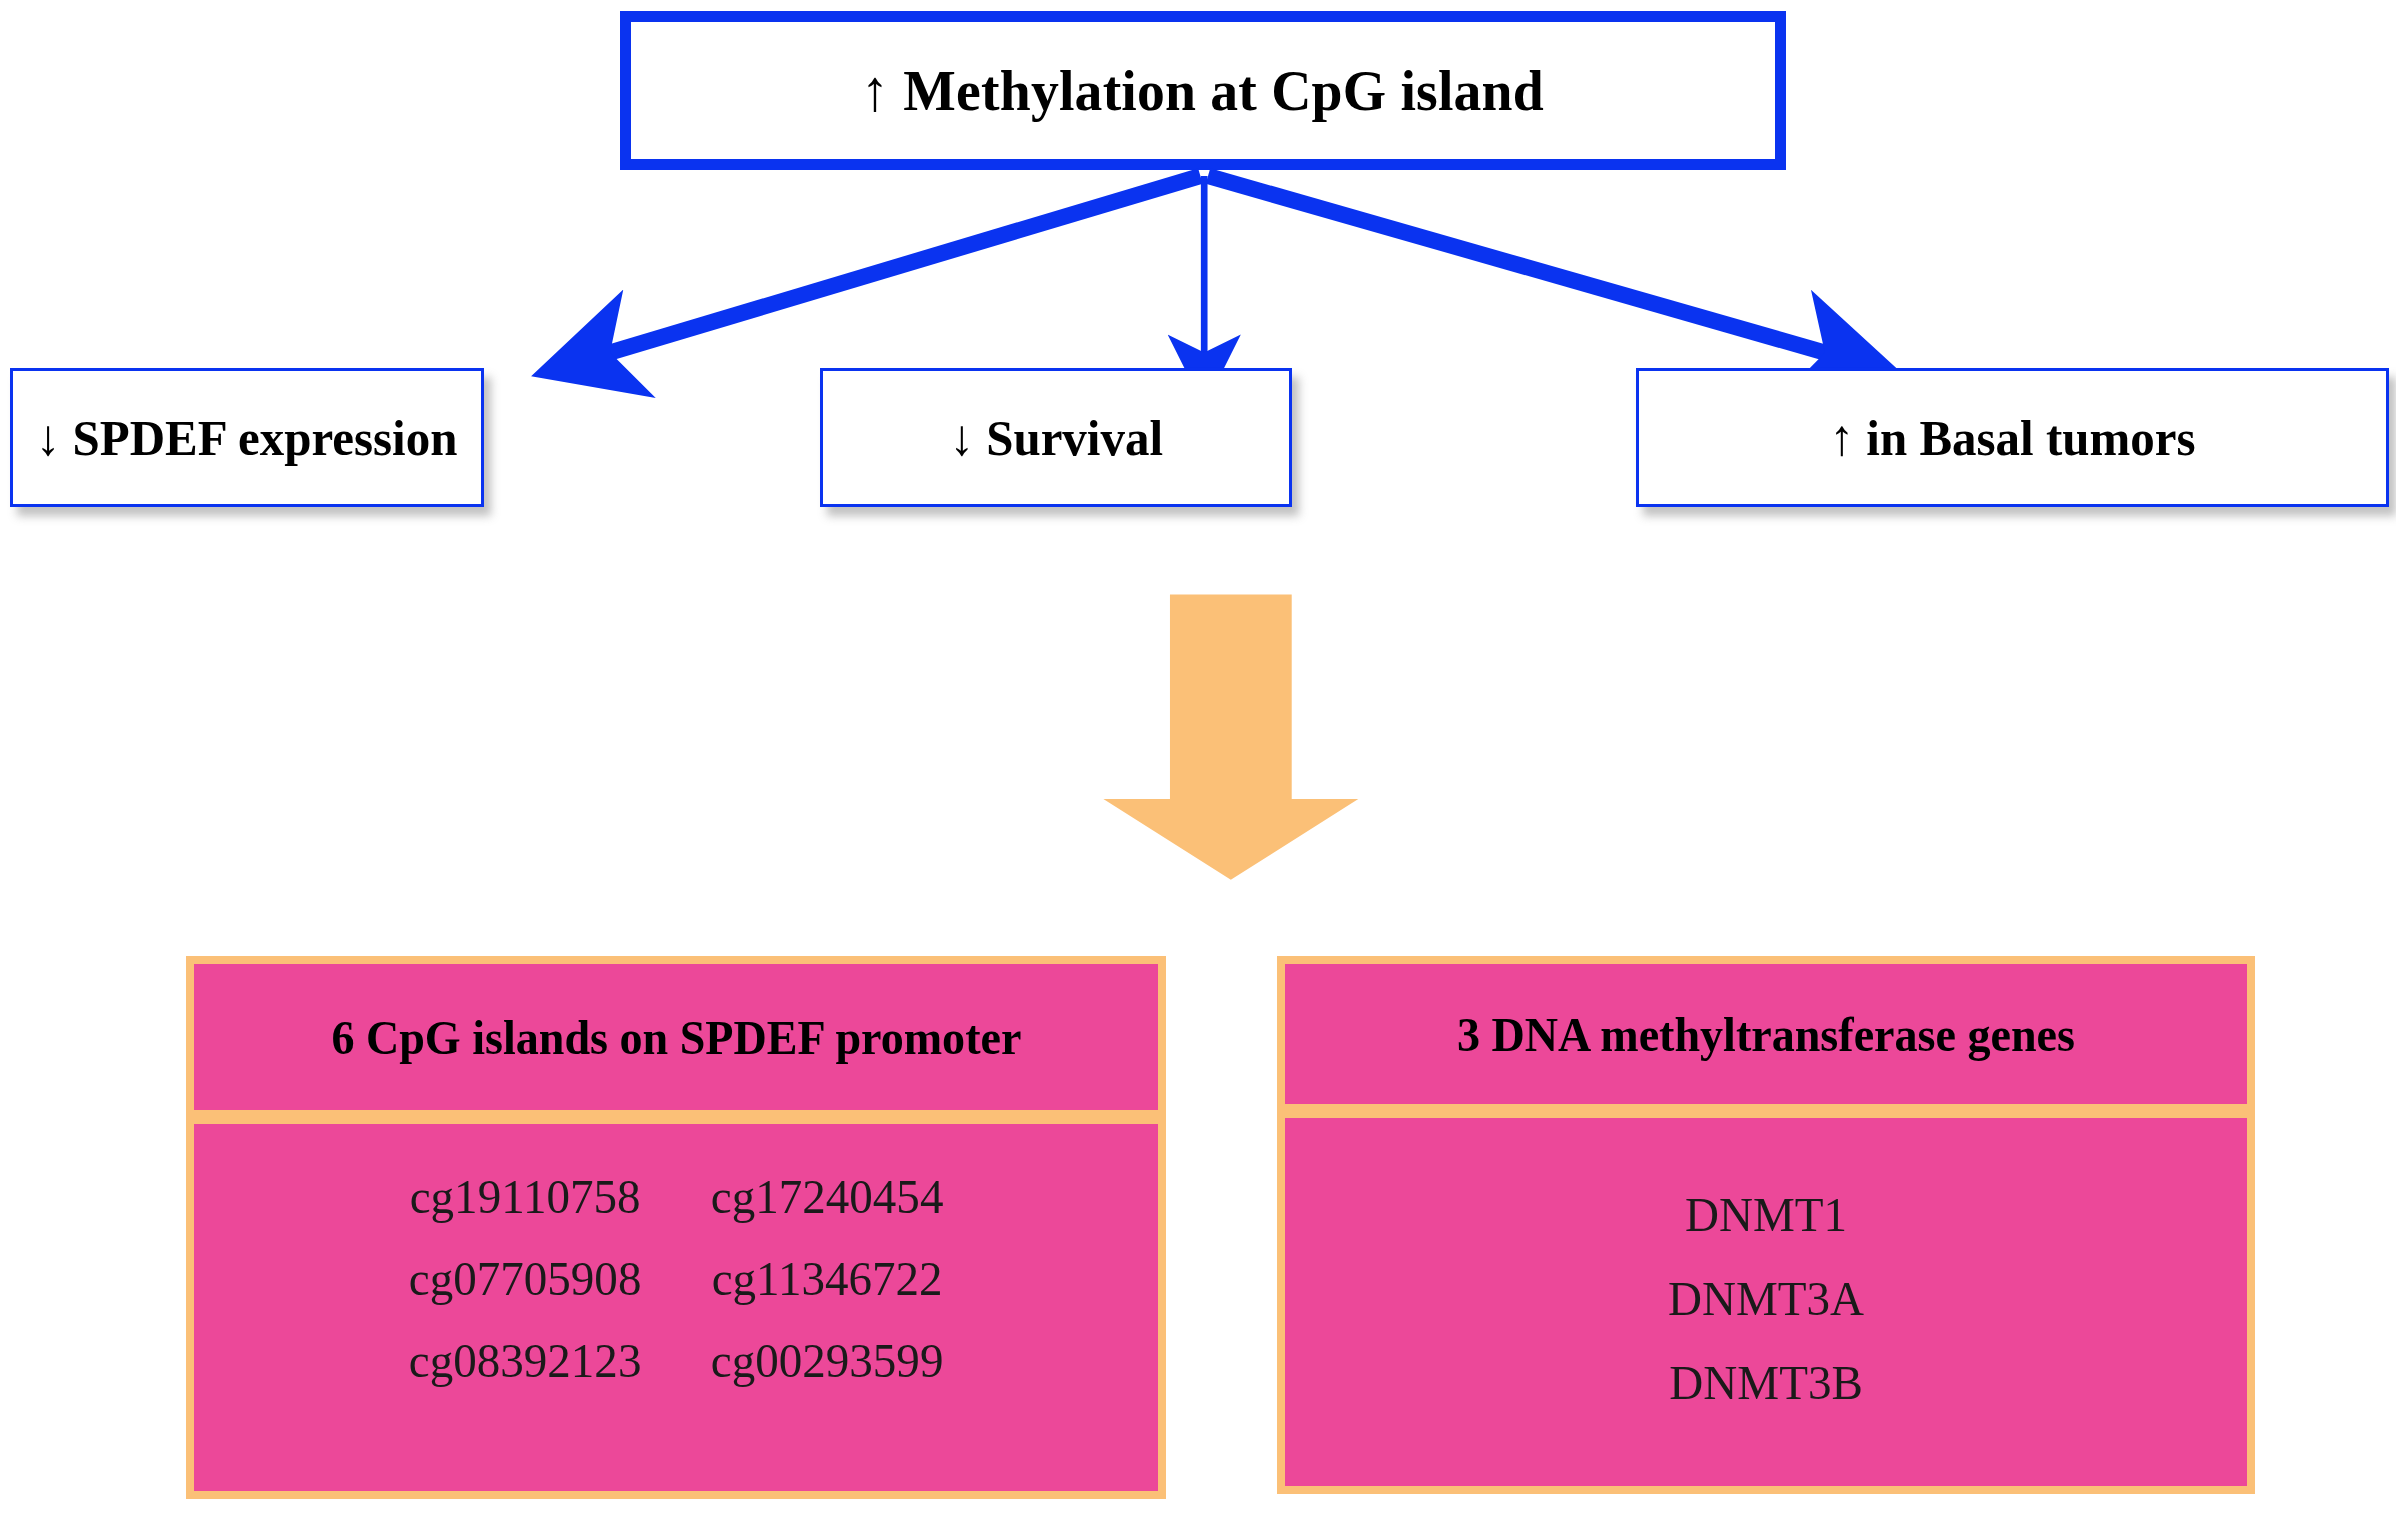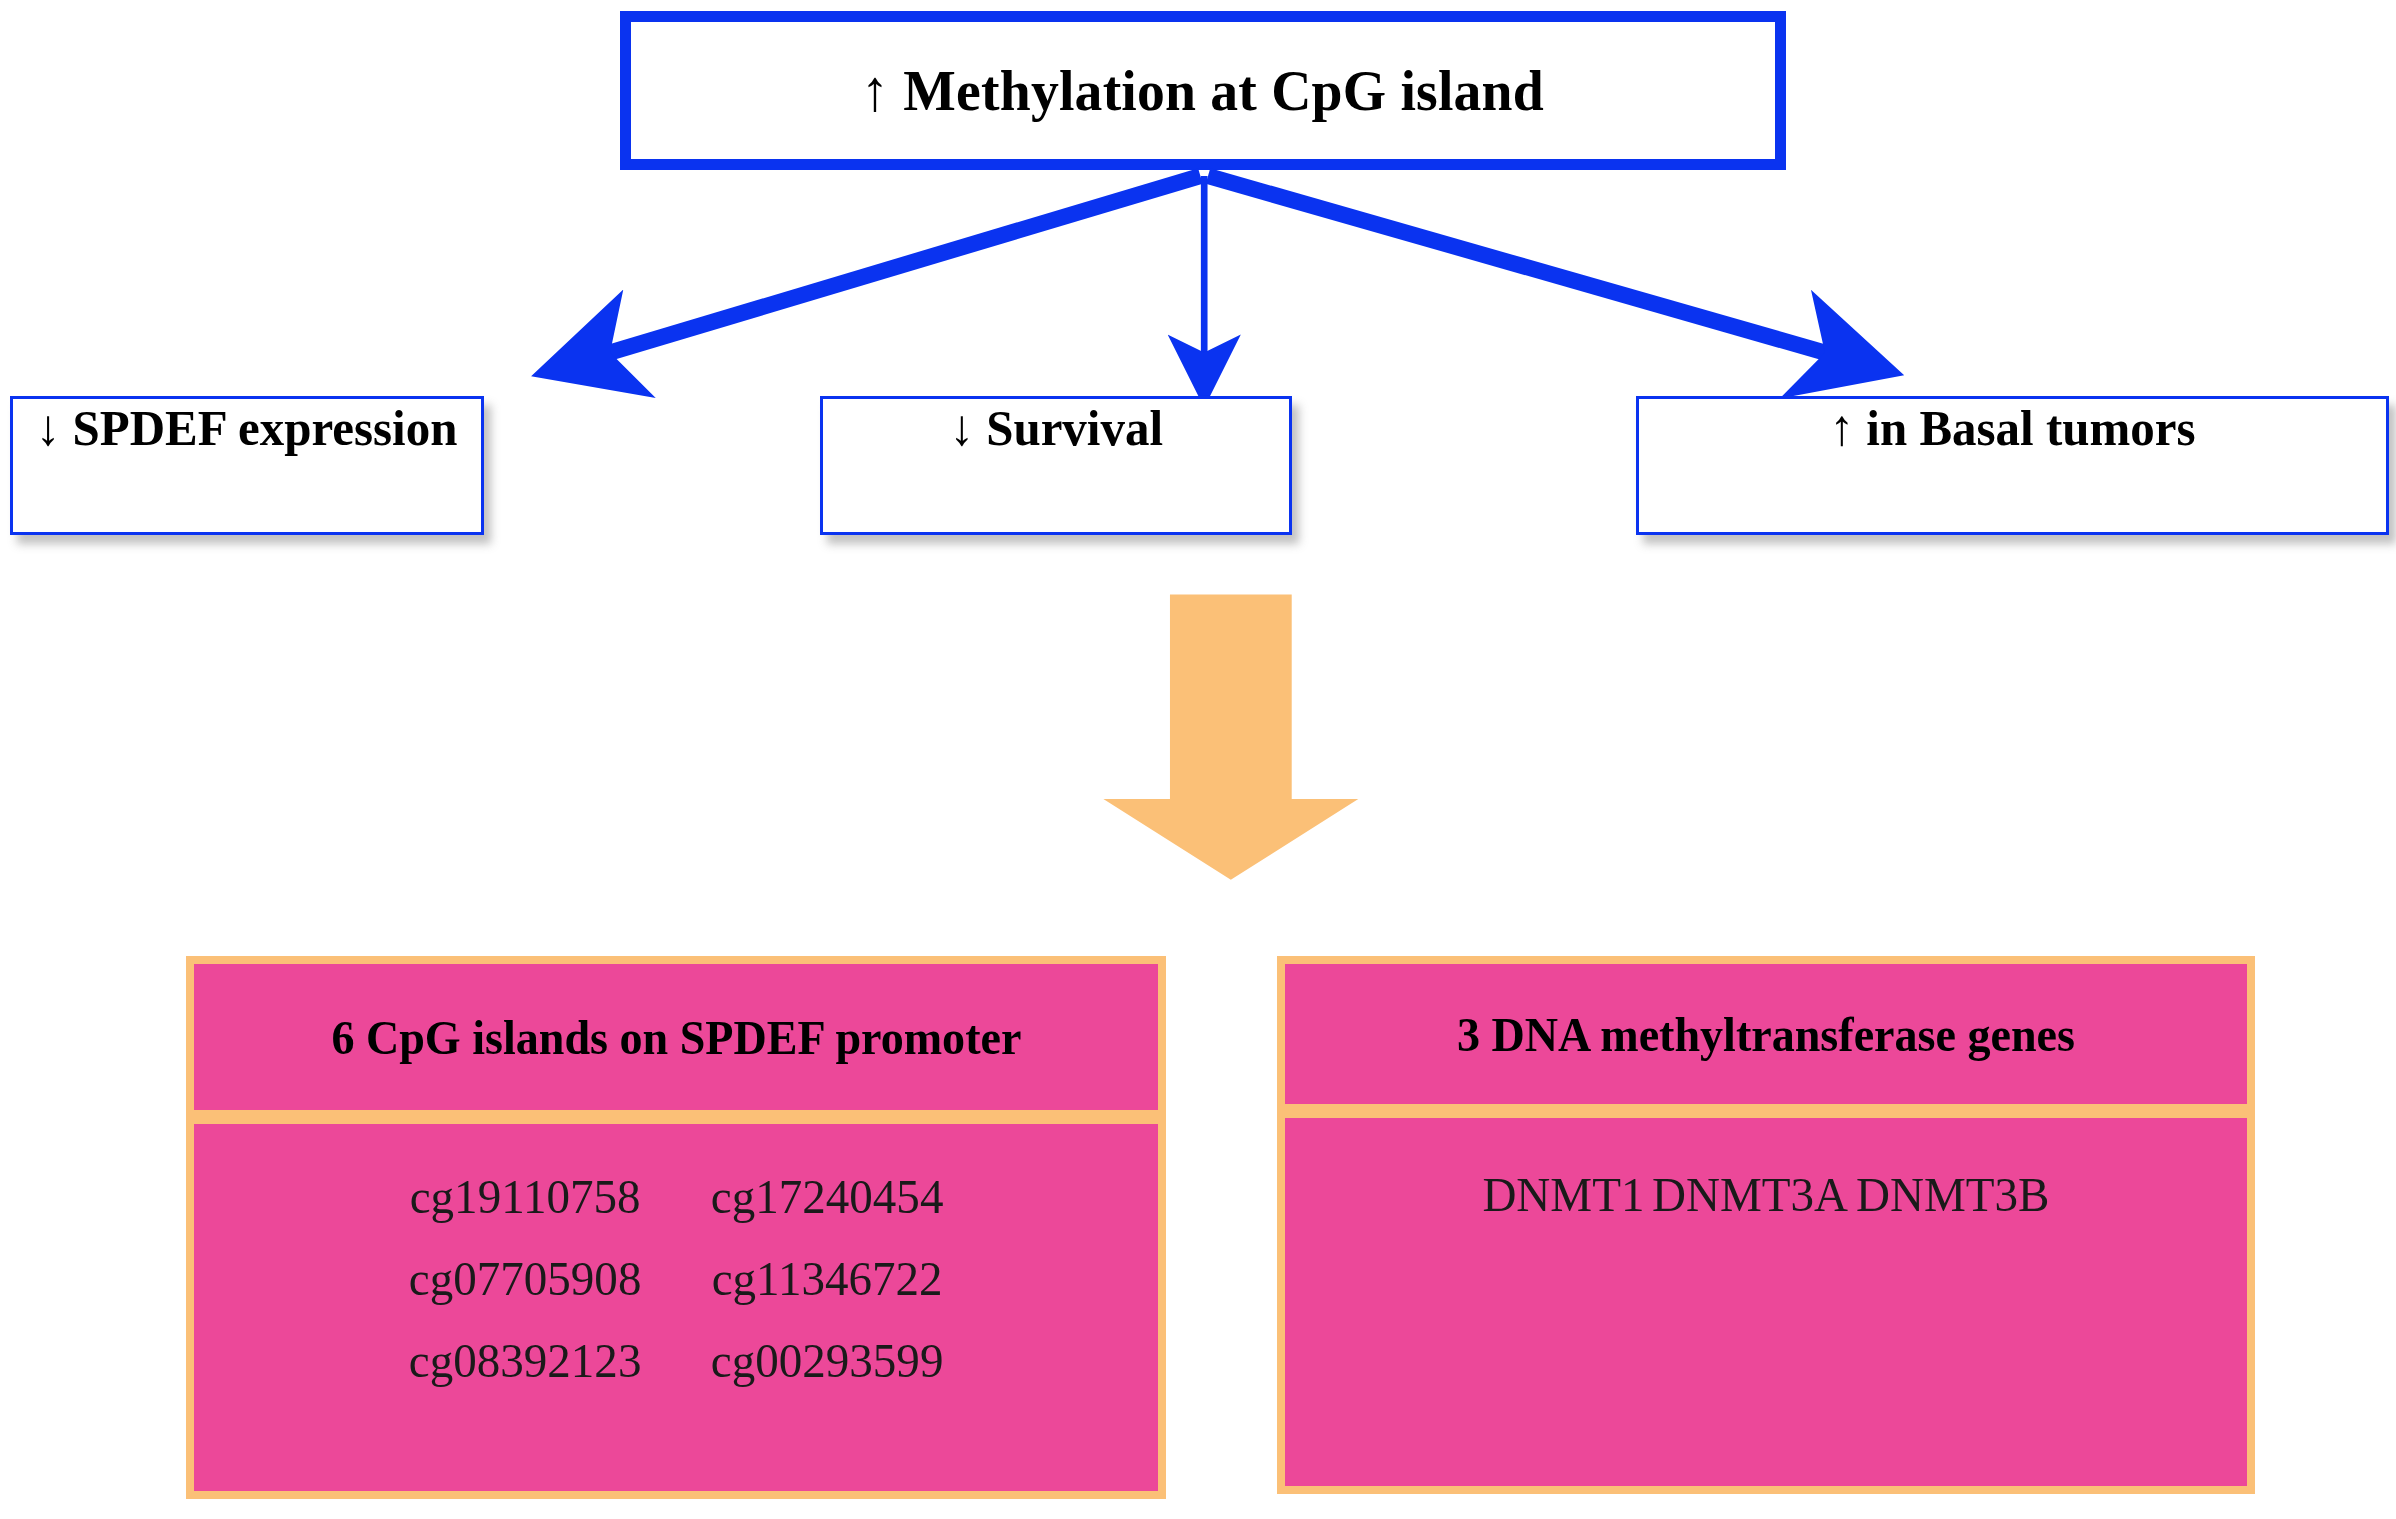--- a/index.html
+++ b/index.html
@@ -23,25 +23,25 @@
     display:flex;align-items:center;justify-content:center;
   }
   .top-box .txt{
     font-size:58px;font-weight:bold;color:#000000;
     letter-spacing:0.2px;white-space:nowrap;
     transform:scaleX(.96);
   }
 
   
   .mid-box{
-    top:396px;height:139px;
+    top:368px;height:139px;
     border:3.8px solid #0a33f0;
     background:#ffffff;
     box-shadow:6.7px 8.6px 8.6px rgba(120,120,120,.45);
-    display:flex;justify-content:center;
+    display:flex;align-items:center;justify-content:center;
   }
   .mid-box .txt{
     font-size:51px;font-weight:bold;color:#000000;
     white-space:nowrap;transform:scaleX(.96);
   }
   #mid-0{left:9.5px;width:474px;}
   #mid-1{left:820px;width:472px;}
   #mid-2{left:1636px;width:753px;}
 
   
@@ -71,21 +71,21 @@
     display:grid;grid-template-columns:auto auto;
     column-gap:59px;row-gap:25px;
     margin-top:44px;
   }
   .cpg-grid .cell{
     font-size:49px;color:#1a1a1a;white-space:nowrap;
     text-align:center;transform:scaleX(.96);
   }
 
   
-  .dnmt-list{margin-top:48px;display:flex;row-gap:27px;}
+  .dnmt-list{margin-top:68px;display:flex;flex-direction:column;row-gap:27px;}
   .dnmt-list .item{
     font-size:49px;color:#1a1a1a;text-align:center;
     white-space:nowrap;transform:scaleX(.96);
   }
 
   
   #arrows{position:absolute;left:0;top:0;width:2397px;height:1520px;pointer-events:none;}
 </style>
 </head>
 <body>

